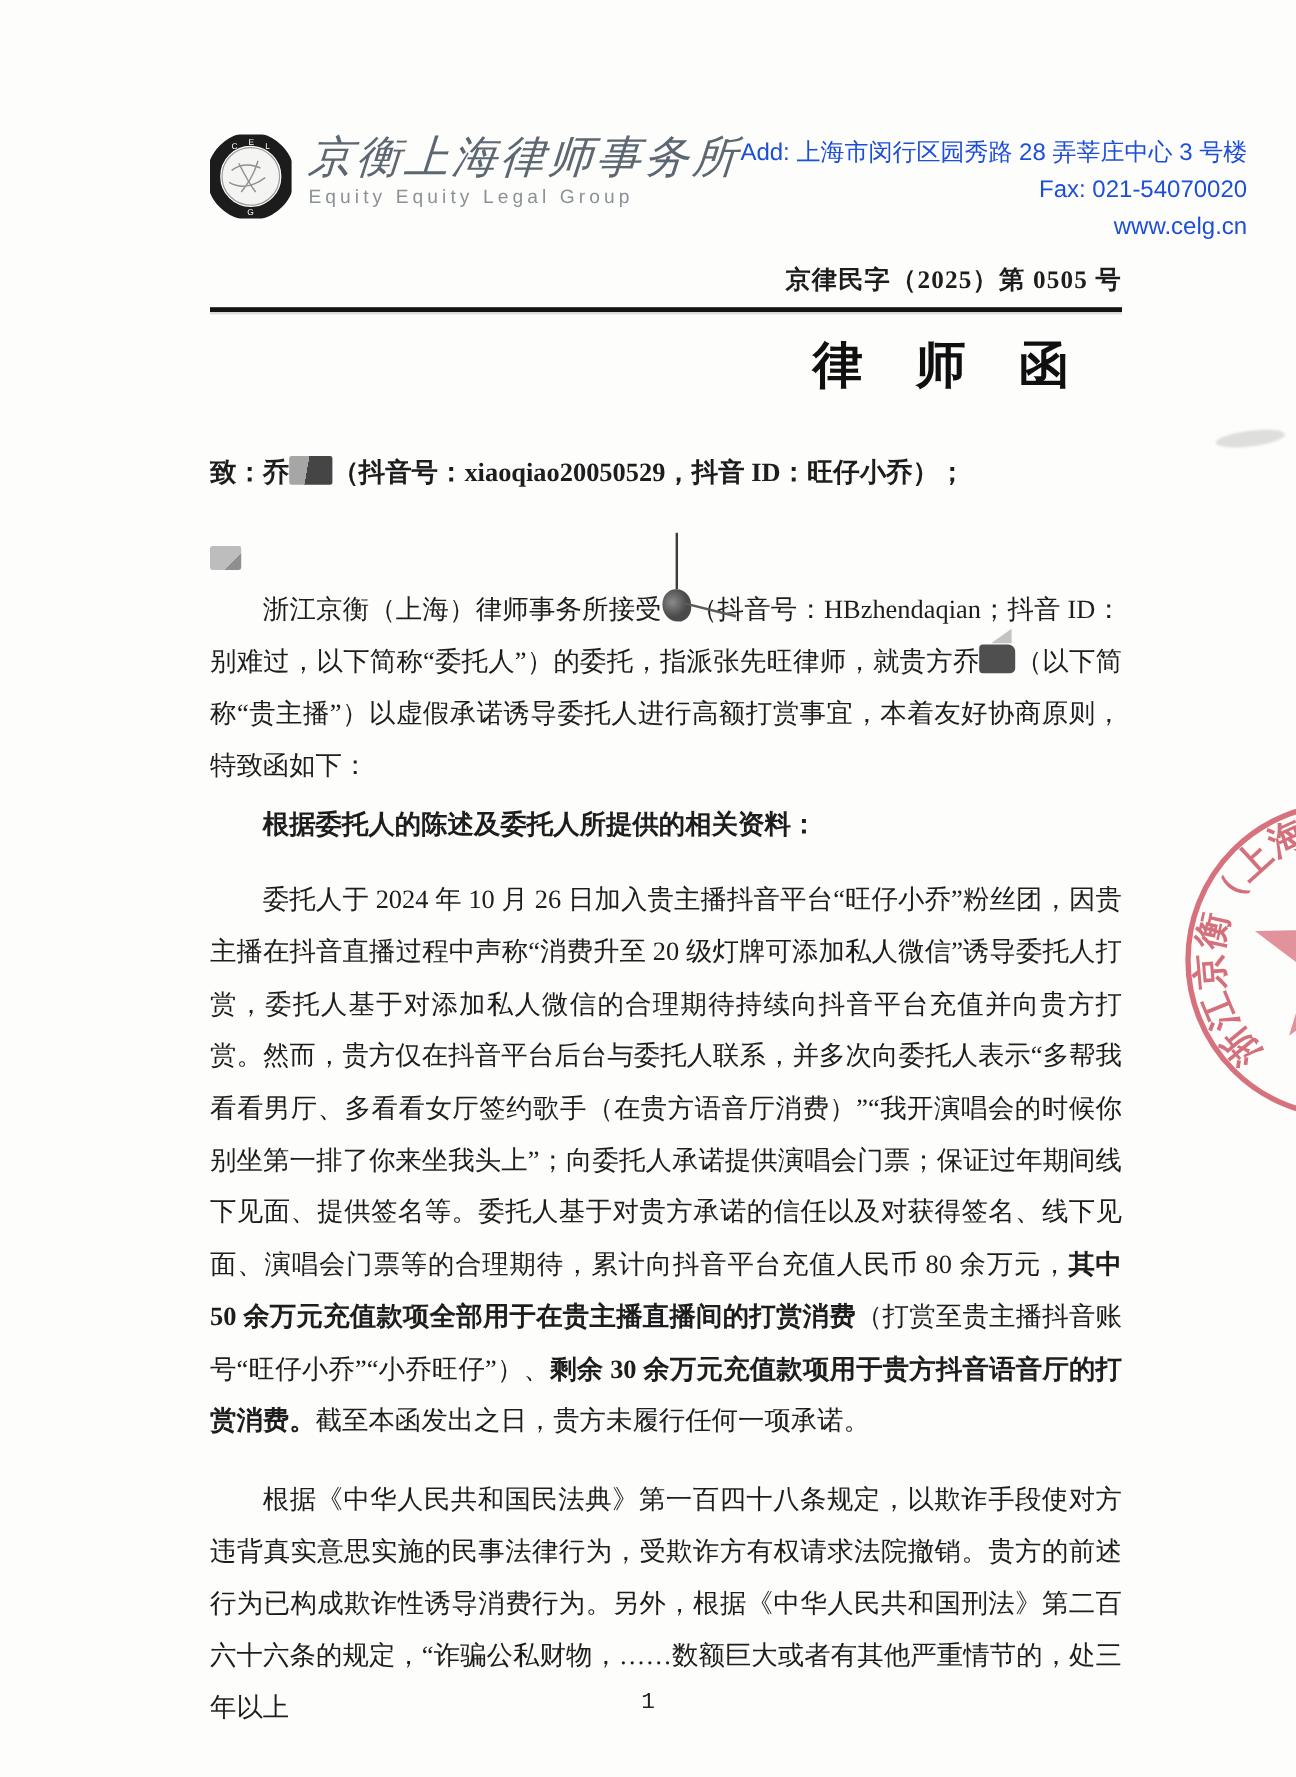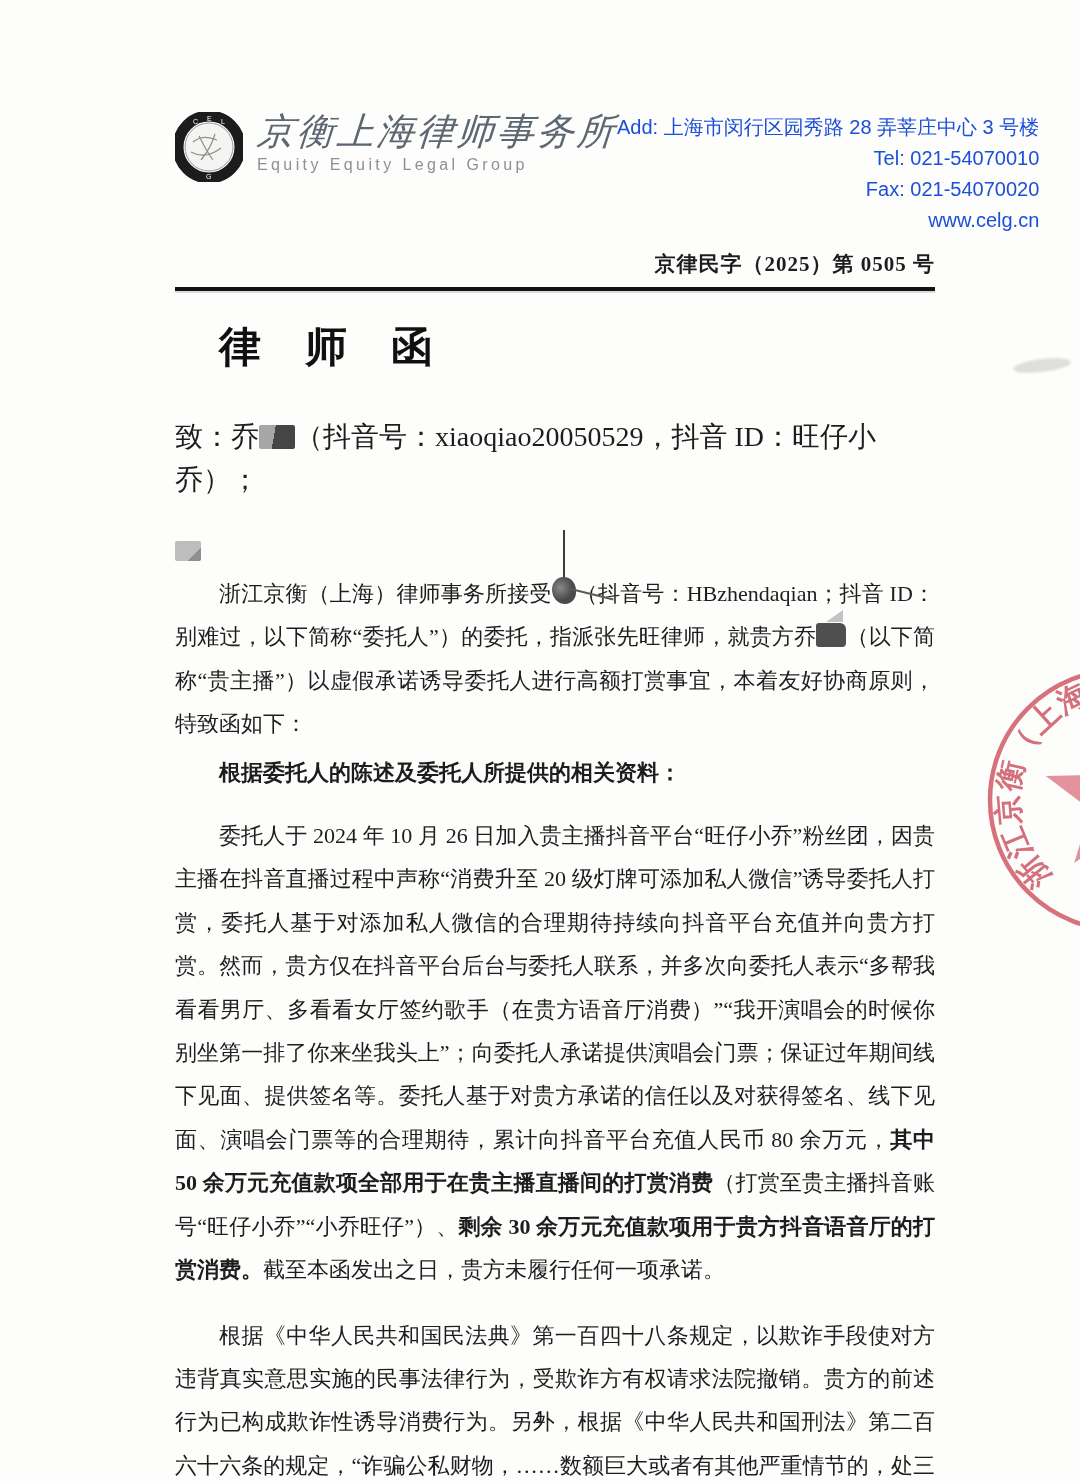--- a/index.html
+++ b/index.html
@@ -61,30 +61,30 @@
     letter-spacing:1px;
   }
   .divider{
     height:4px;
     background:#141414;
     margin-top:9px;
     box-shadow:0 2px 0 rgba(120,120,120,.25);
   }
   
   .letter-title{
-    text-align:left;
+    text-align:right;
     font-size:42px;
     font-weight:bold;
     letter-spacing:44px;
     padding-left:44px;
-    margin:28px 0 0 0;
+    margin:16px 0 0 0;
     color:#101010;
   }
   
-  .to-line{margin-top:40px;font-weight:normal;font-size:28px;line-height:43px;}
+  .to-line{margin-top:40px;font-weight:bold;font-size:22px;line-height:43px;}
   .cc-line{margin-top:28px;font-weight:bold;font-size:22px;line-height:43px;}
   
   .para{
     font-size:22px;
     line-height:43.4px;
     text-align:justify;
     text-indent:2em;
     margin:0;
   }
   .p1{margin-top:0;}
@@ -170,21 +170,20 @@
           <text x="31" y="67" font-size="7" fill="#ffffff" font-family="Liberation Sans, sans-serif">G</text>
         </svg>
       </span>
       <div class="brand-text">
         <div class="brand-cn">京衡上海律师事务所</div>
         <div class="brand-en">Equity Equity Legal Group</div>
       </div>
     </div>
     <div class="contact">
       <div>Add: 上海市闵行区园秀路 28 弄莘庄中心 3 号楼</div>
-      <div>Tel: 021-54070010</div>
       <div>Fax: 021-54070020</div>
       <div>www.celg.cn</div>
     </div>
   </div>
 
   <div class="doc-number">京律民字（2025）第 0505 号</div>
   <div class="divider"></div>
 
   <h1 class="letter-title">律师函</h1>
 

